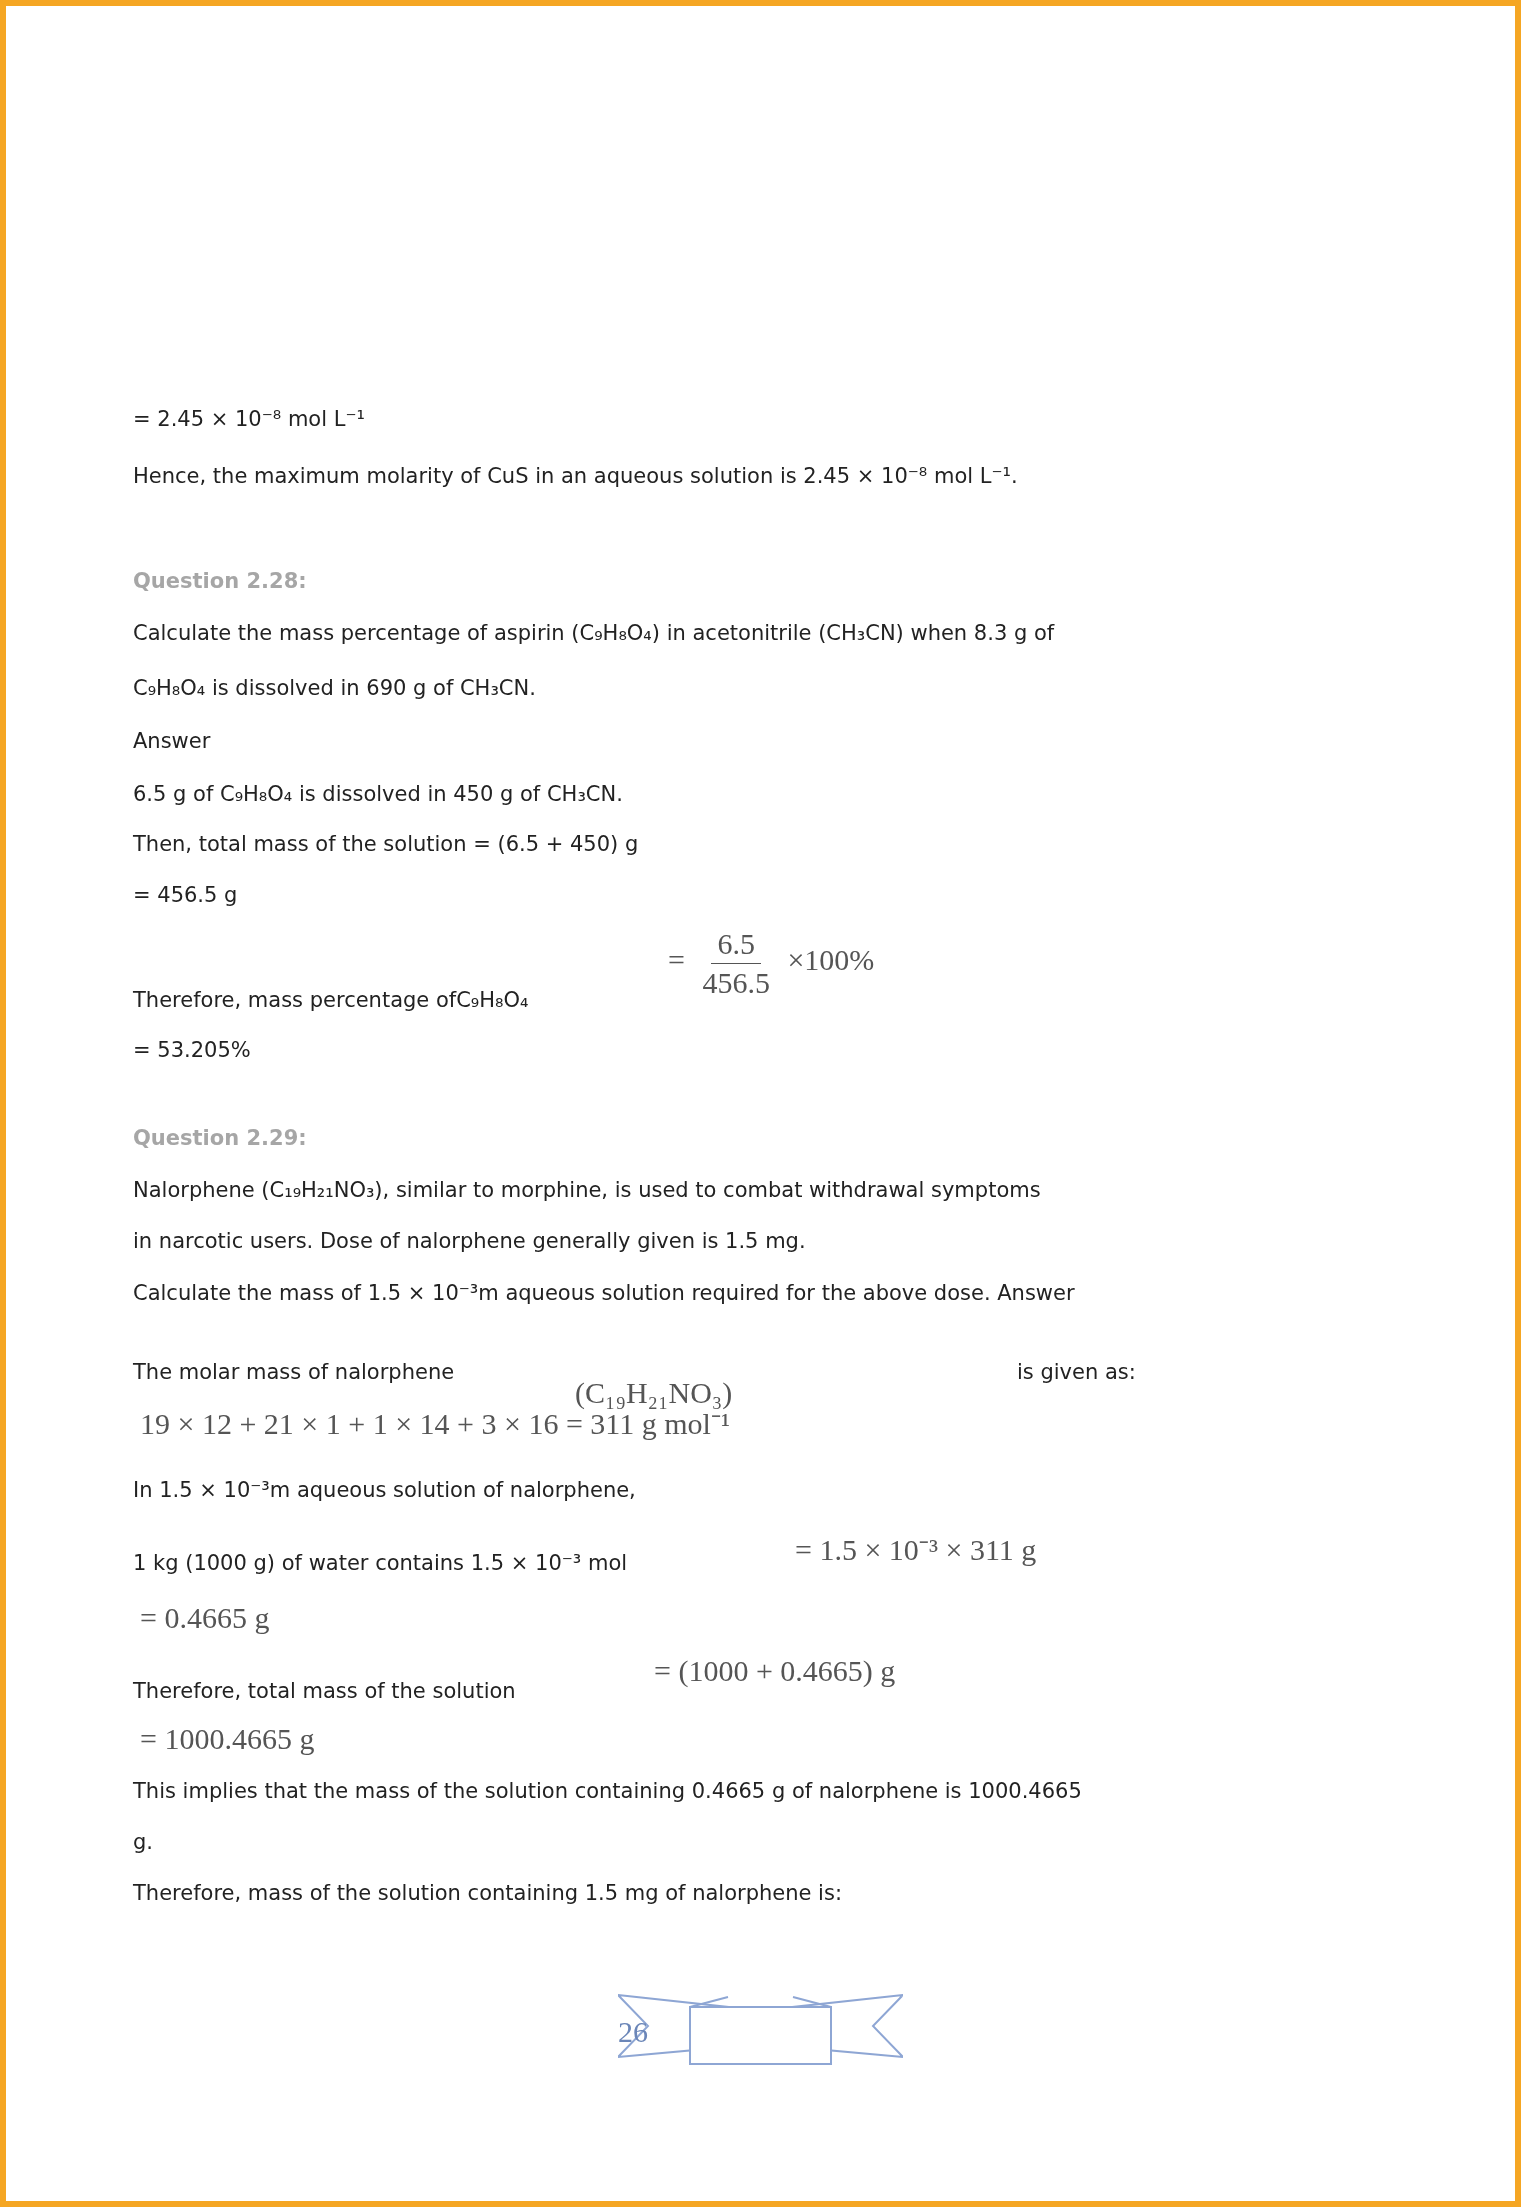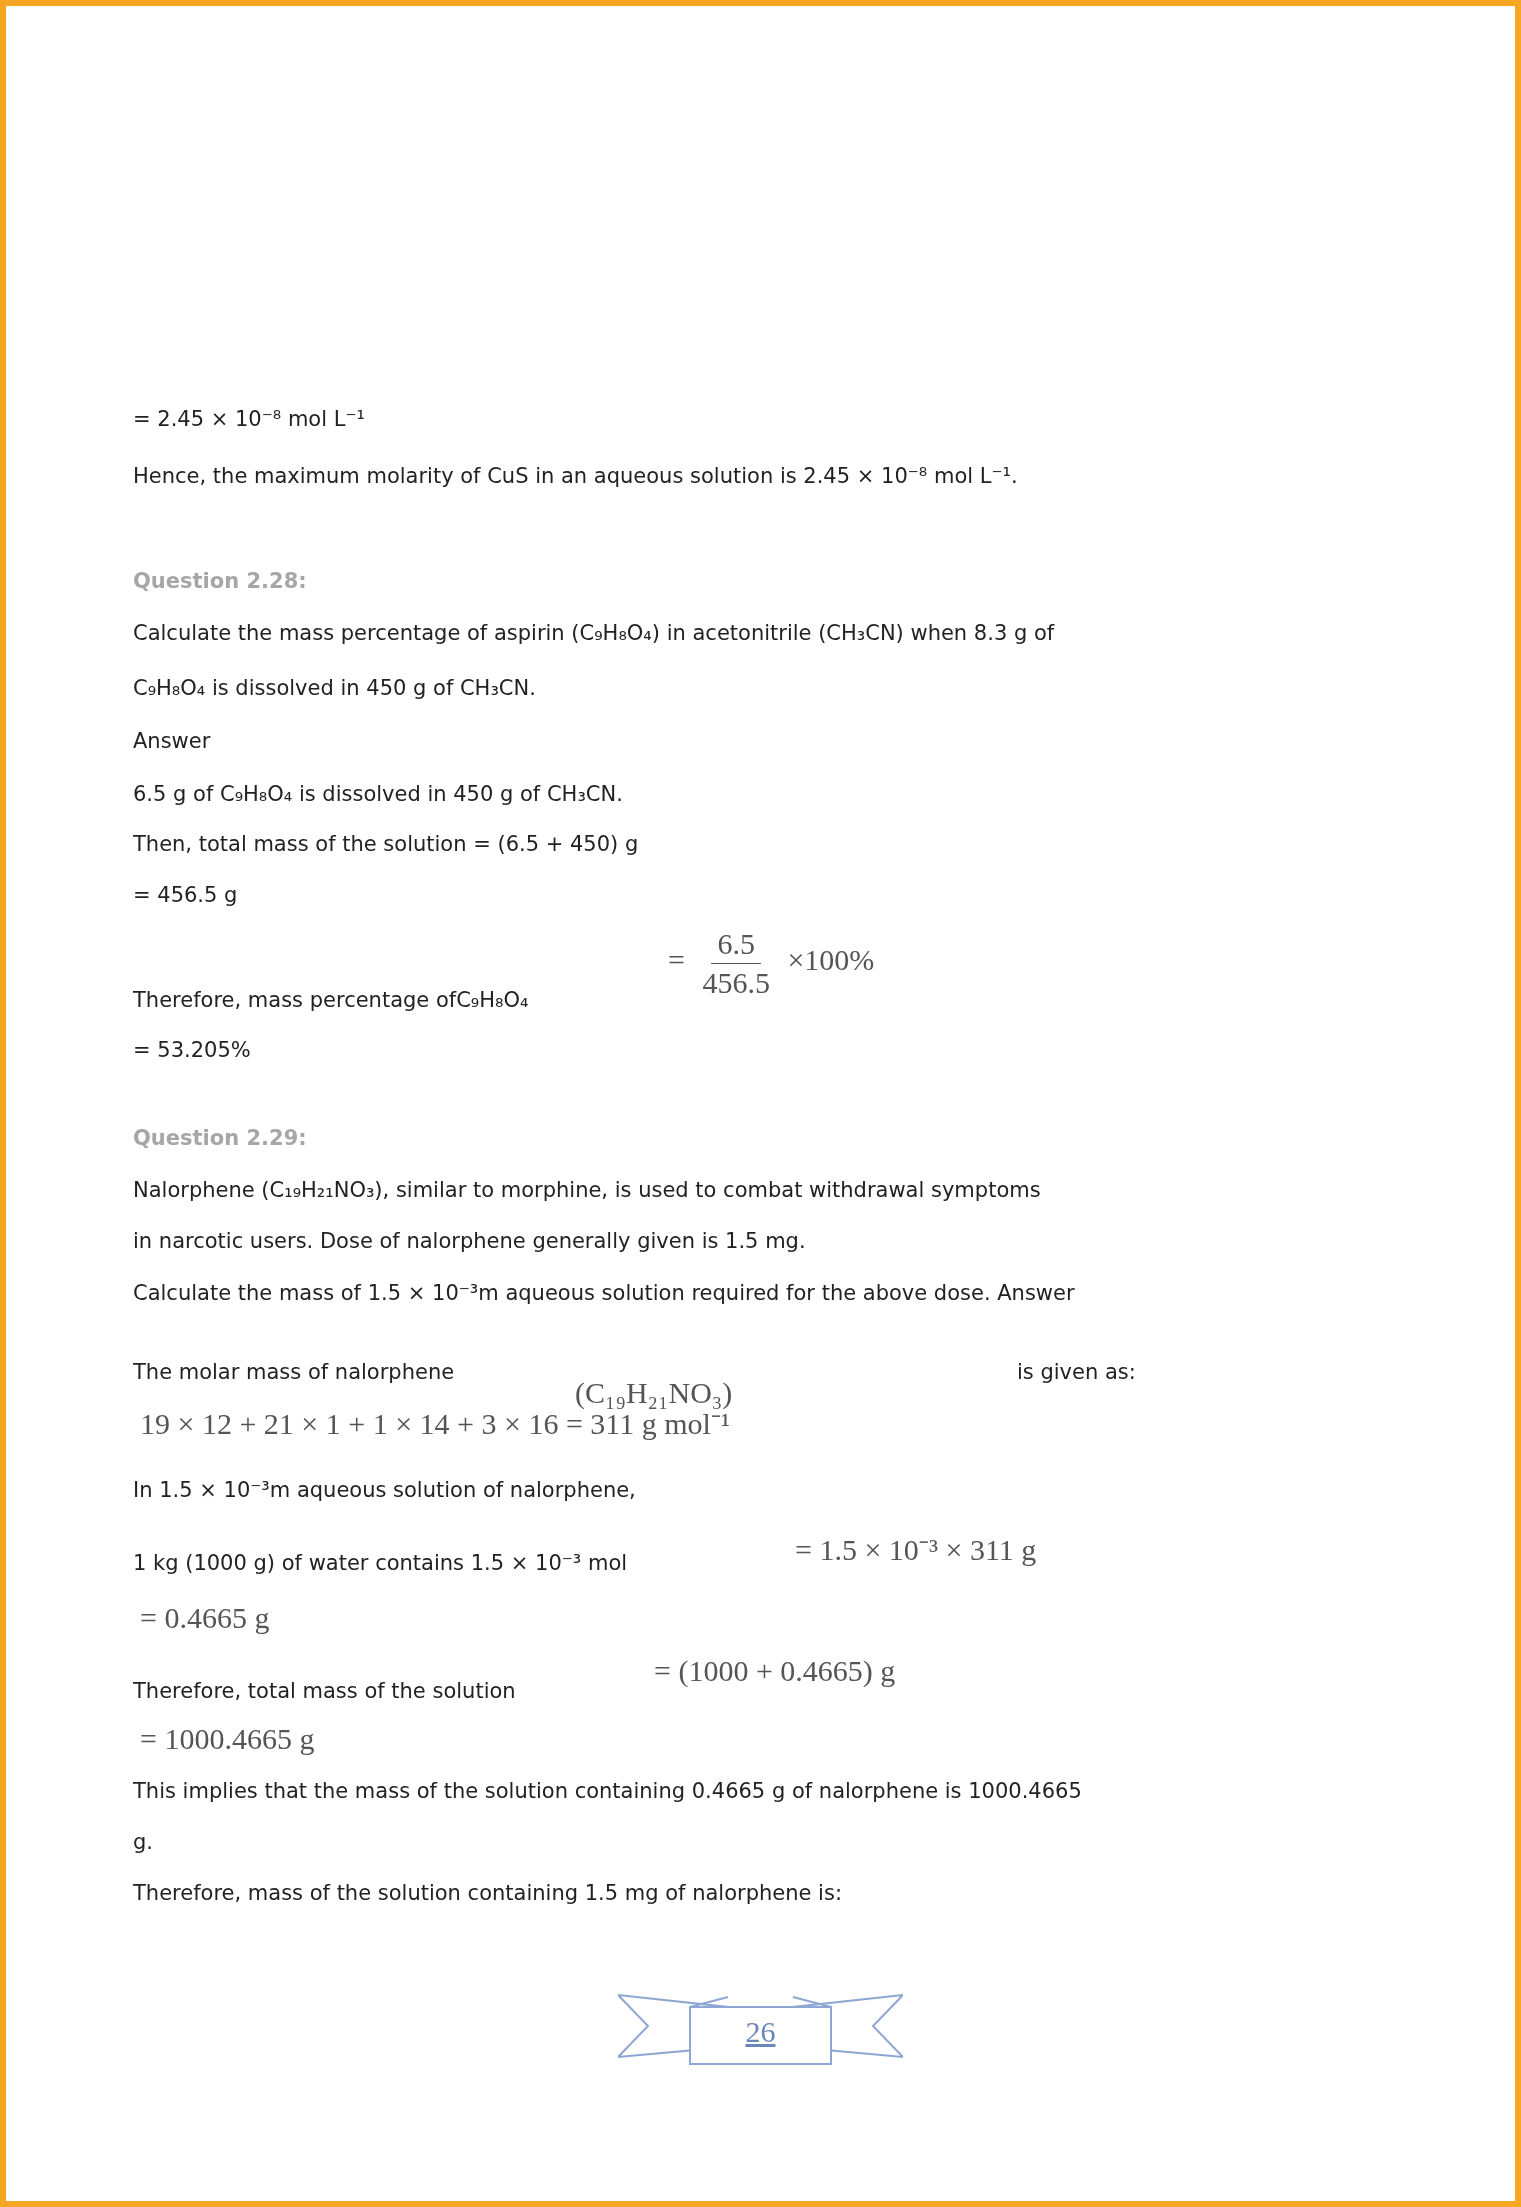--- a/index.html
+++ b/index.html
@@ -5,33 +5,33 @@
   html, body { margin:0; padding:0; }
   body { width:1521px; height:2207px; background:#ffffff; position:relative; overflow:hidden; }
   .page-border { position:absolute; left:0; top:0; width:1521px; height:2207px; box-sizing:border-box; border:6px solid #f5a623; }
   .ln { position:absolute; left:133px; font-family:"DejaVu Sans", sans-serif; font-size:21px; color:#222222; white-space:nowrap; line-height:34px; }
   .q { color:#a6a6a6; font-weight:bold; }
   .math { position:absolute; font-family:"Liberation Serif", serif; font-size:30px; color:#555555; white-space:nowrap; line-height:34px; }
   .frac { display:inline-flex; flex-direction:column; align-items:center; vertical-align:middle; margin:0 4px; }
   .frac .num { border-bottom:1.5px solid #555; padding:0 6px; line-height:38px; }
   .frac .den { line-height:38px; padding:0 6px; }
   .ribbon { position:absolute; left:618px; top:1985px; width:285px; height:85px; }
-  .page-num { position:absolute; left:0; width:100%; top:30px; text-align:center; font-family:"Liberation Serif", serif; font-size:30px; color:#6b86b8;text-decoration:underline; }
+  .page-num { position:absolute; left:0; width:100%; top:30px; font-family:"Liberation Serif", serif; font-size:30px; color:#6b86b8; }
 </style>
 </head>
 <body>
 
 <div class="page-border"></div>
 
 <div class="ln" style="top:402px;">= 2.45 × 10⁻⁸ mol L⁻¹</div>
 <div class="ln" style="top:459px;">Hence, the maximum molarity of CuS in an aqueous solution is 2.45 × 10⁻⁸ mol L⁻¹.</div>
 
 <div class="ln q" style="top:564px;">Question 2.28:</div>
 <div class="ln" style="top:616px;">Calculate the mass percentage of aspirin (C₉H₈O₄) in acetonitrile (CH₃CN) when 8.3 g of</div>
-<div class="ln" style="top:671px;">C₉H₈O₄ is dissolved in 450 g of CH₃CN.</div>
+<div class="ln" style="top:671px;">C₉H₈O₄ is dissolved in 690 g of CH₃CN.</div>
 <div class="ln" style="top:724px;">Answer</div>
 <div class="ln" style="top:777px;">6.5 g of C₉H₈O₄ is dissolved in 450 g of CH₃CN.</div>
 <div class="ln" style="top:827px;">Then, total mass of the solution = (6.5 + 450) g</div>
 <div class="ln" style="top:878px;">= 456.5 g</div>
 <div class="ln" style="top:983px;">Therefore, mass percentage ofC₉H₈O₄</div>
 <div class="math" style="left:668px; top:925px;">
   <span>=</span>
   <span class="frac">
     <span class="num">6.5</span>
     <span class="den">456.5</span>

